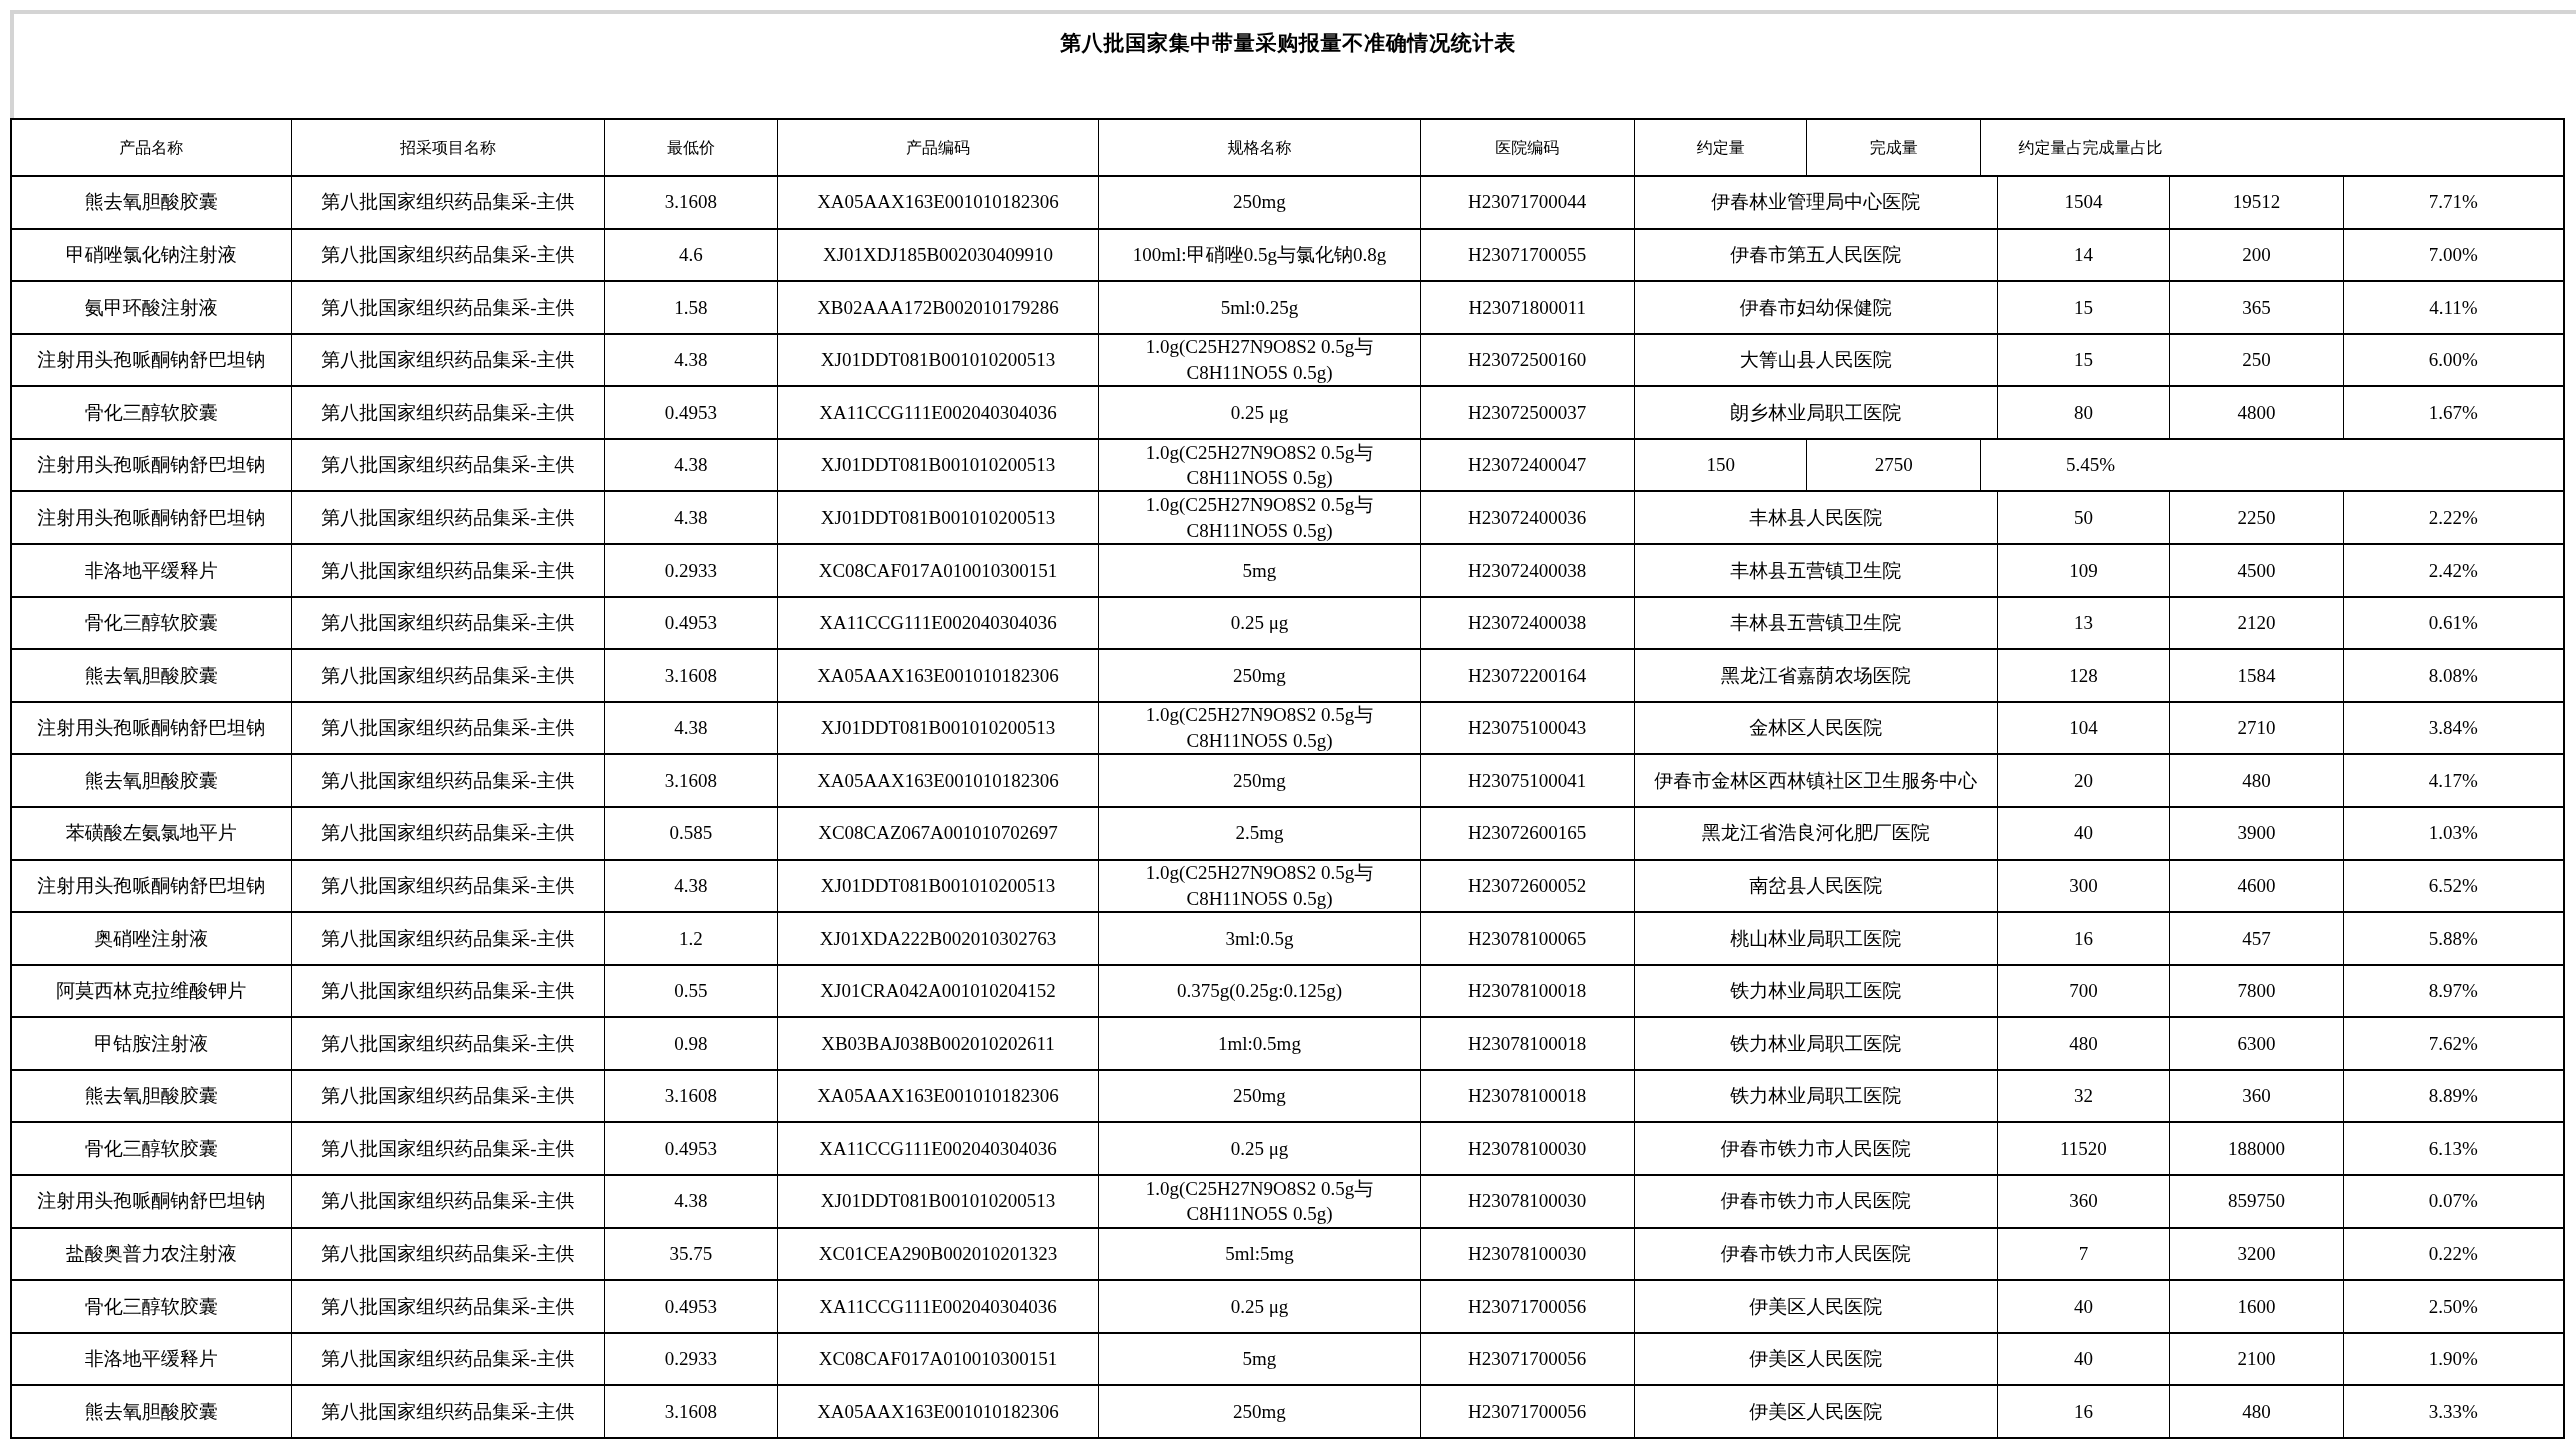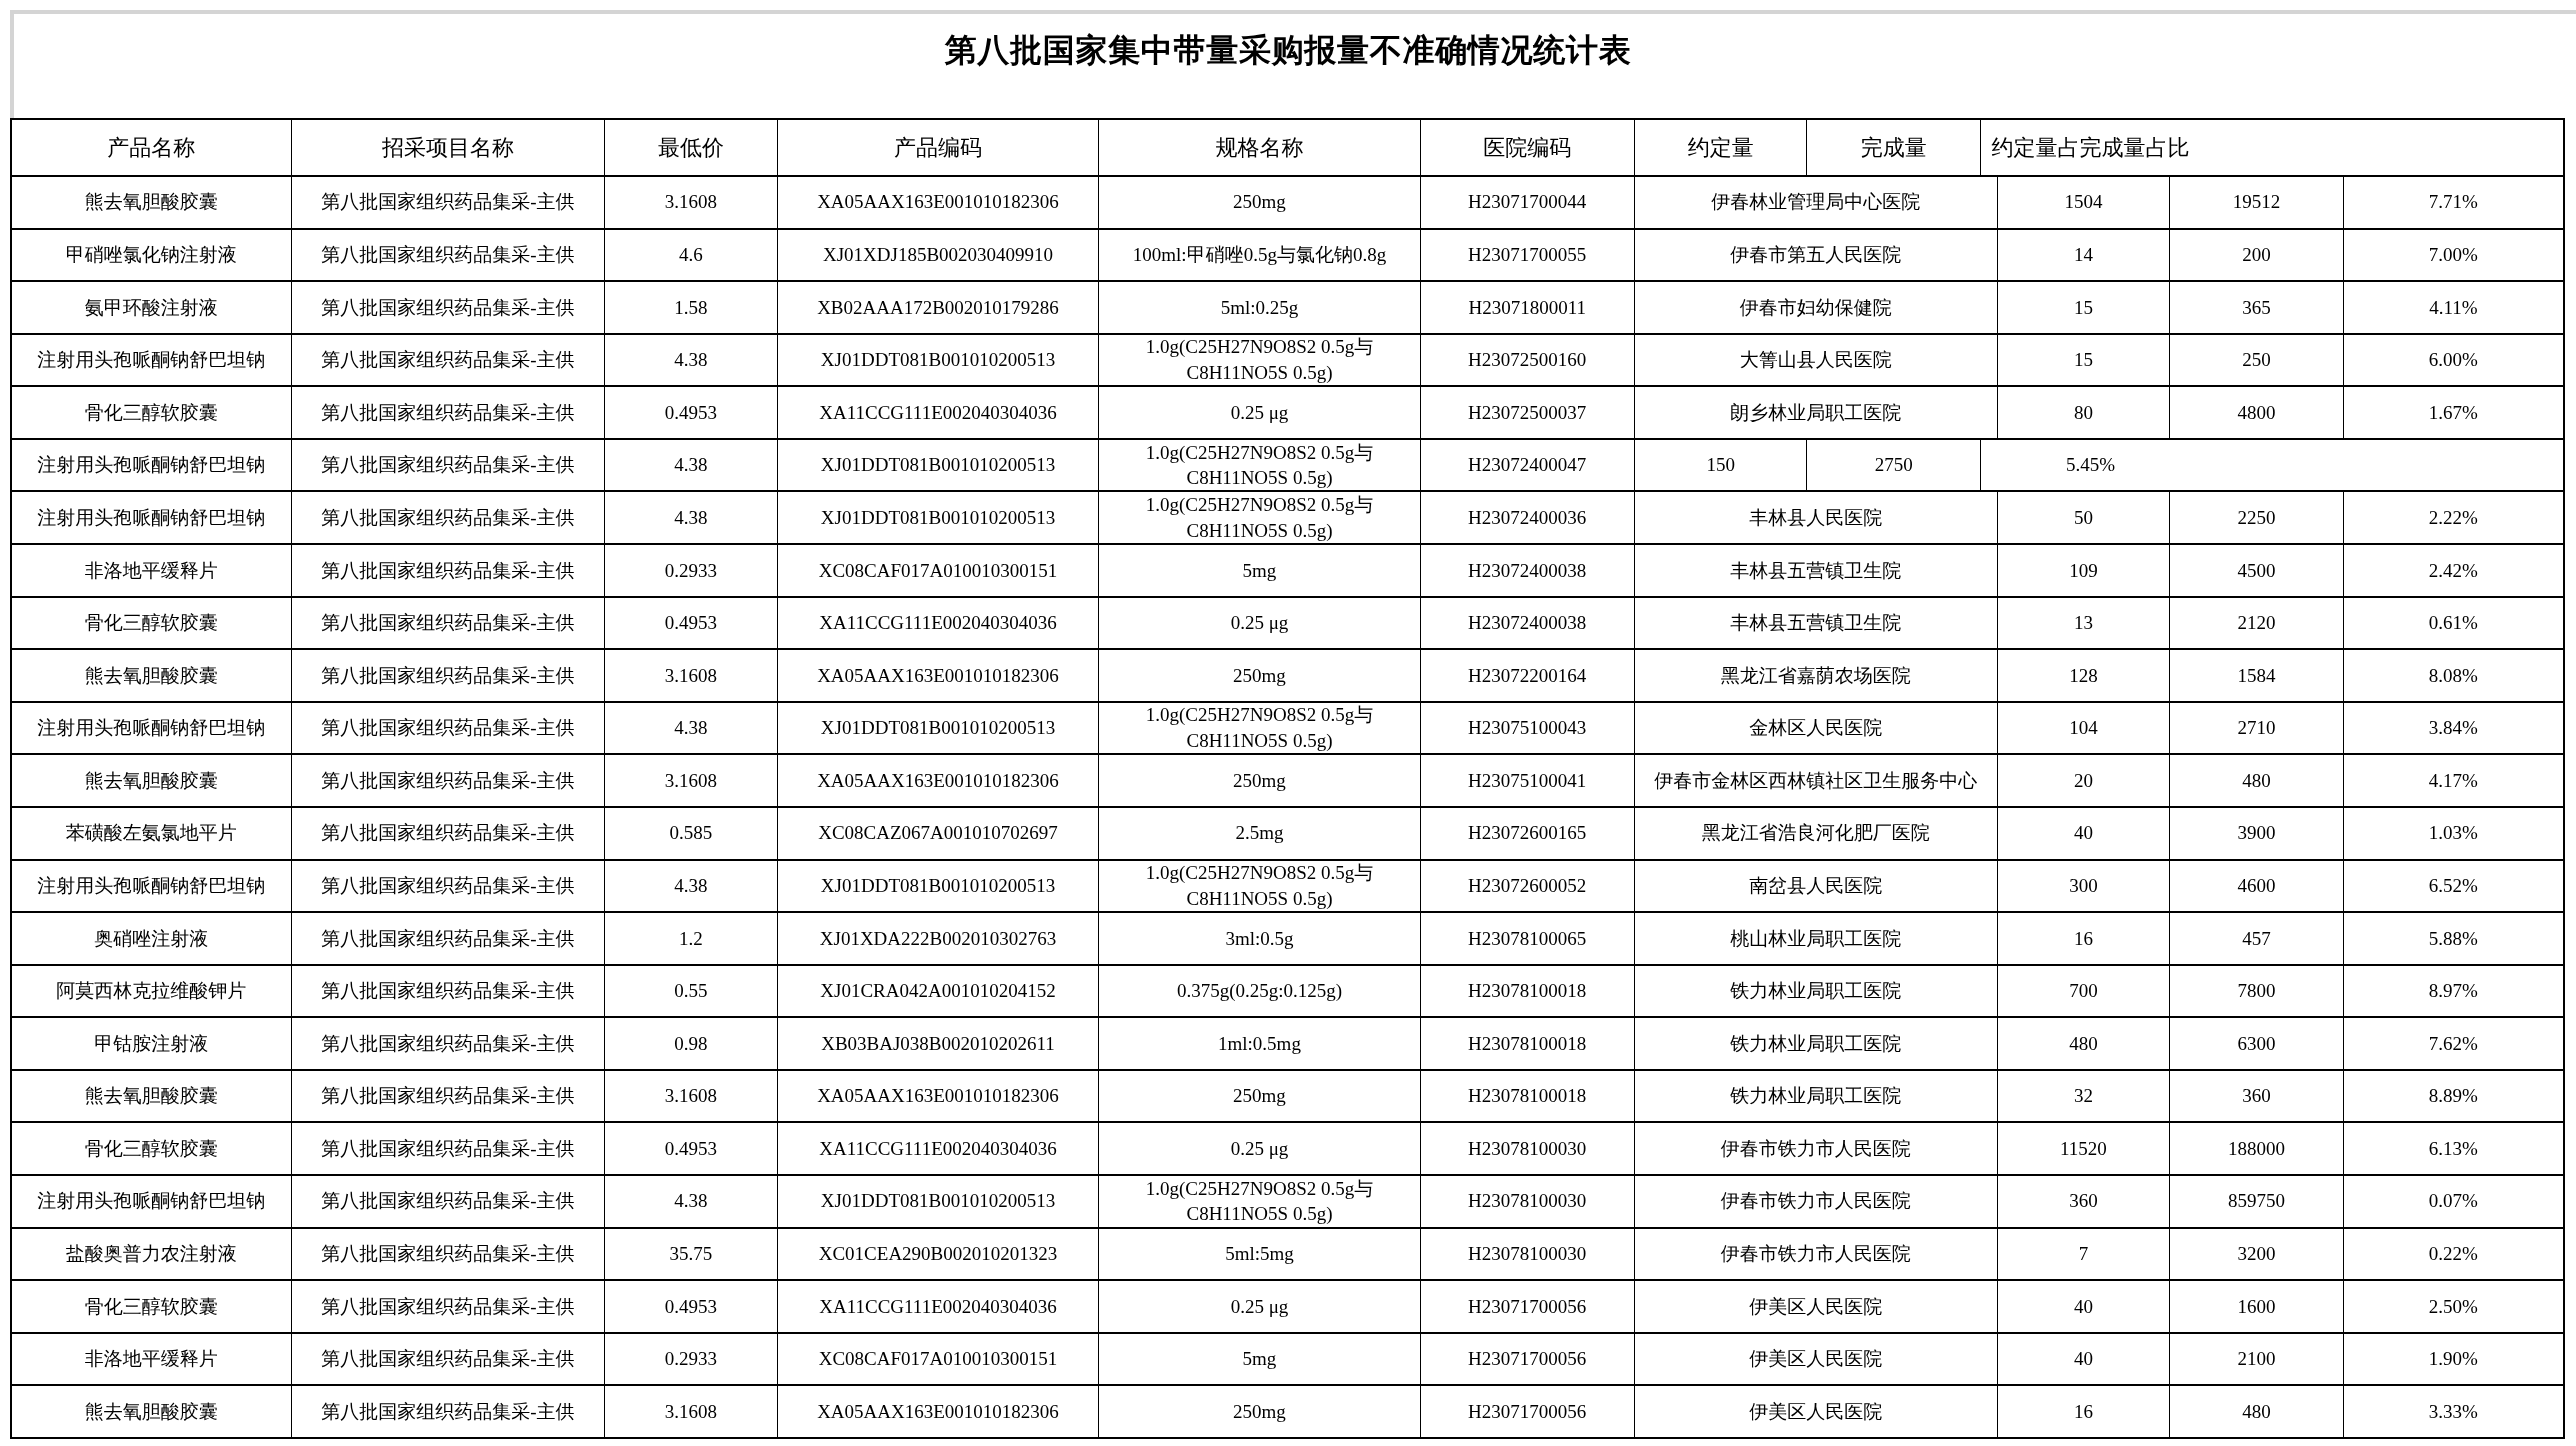--- a/index.html
+++ b/index.html
@@ -21,21 +21,21 @@
     position:absolute;
     left:9.6px; top:10.3px; width:4.1px; height:110px;
     background:#d4d4d4;
   }
   .title{
     position:absolute;
     top:29px; left:0; right:0;
     text-align:center;
     font-family:Liberation Mono, monospace;
     font-weight:bold;
-    font-size:32px;
+    font-size:21px;
     letter-spacing:0.7px;
   }
   .table{
     position:absolute;
     left:9.6px; right:11px; top:118px; bottom:8.2px;
     display:flex;
     flex-direction:column;
     border:2.7px solid #000;
     border-left-width:2.1px;
     border-right-width:2.1px;
@@ -62,21 +62,21 @@
     align-items:center;
     justify-content:center;
     text-align:center;
     font-size:19px;
     line-height:1.35;
     padding:1.4px 6.9px;
     overflow:hidden;
     flex-shrink:0;
   }
   .cell:last-child{border-right:none;}
-  .thead-row .cell{font-size:22px;font-family:Liberation Serif, serif;}
+  .thead-row .cell{font-size:16px;font-family:Liberation Serif, serif;}
   .c0{width:10.98%;}
   .c1{width:12.28%;}
   .c2{width:6.77%;}
   .c3{width:12.60%;text-align:center;}
   .c4{width:12.60%;}
   .c5{width:8.39%;text-align:right;}
   .c6{width:14.22%;}
   .c7{width:6.77%;}
   .c8{width:6.80%;}
   .c9{width:8.59%;}

